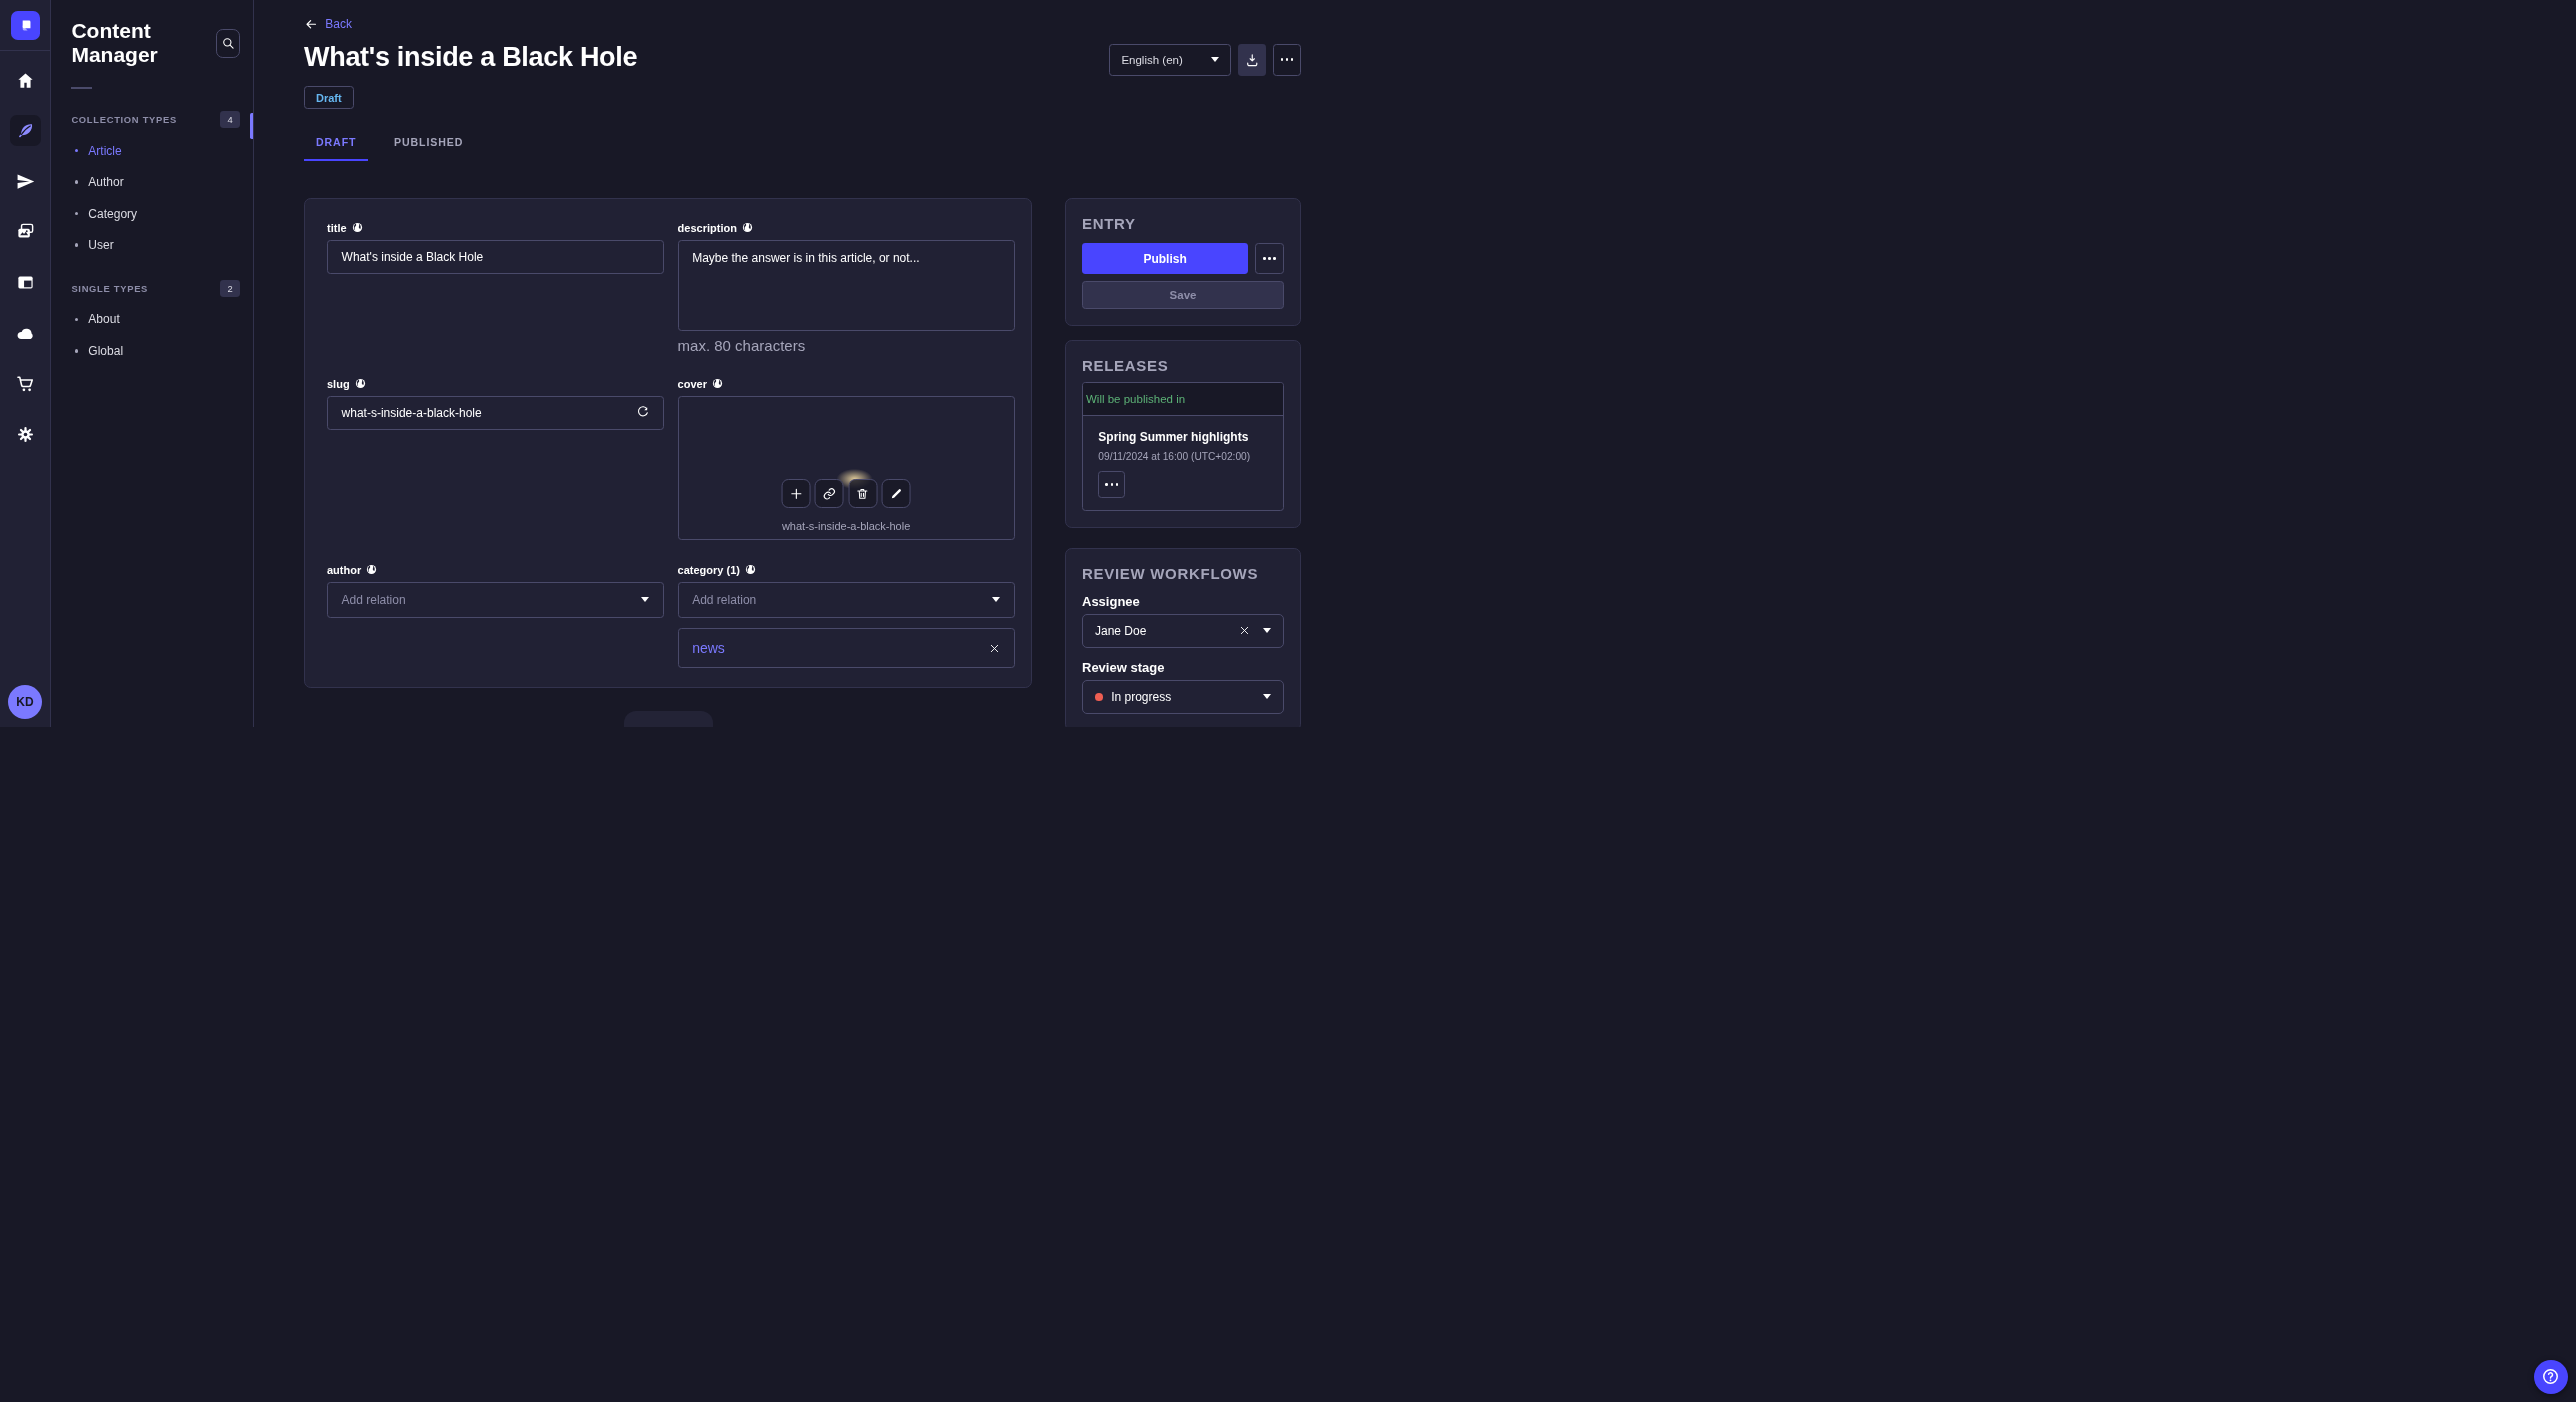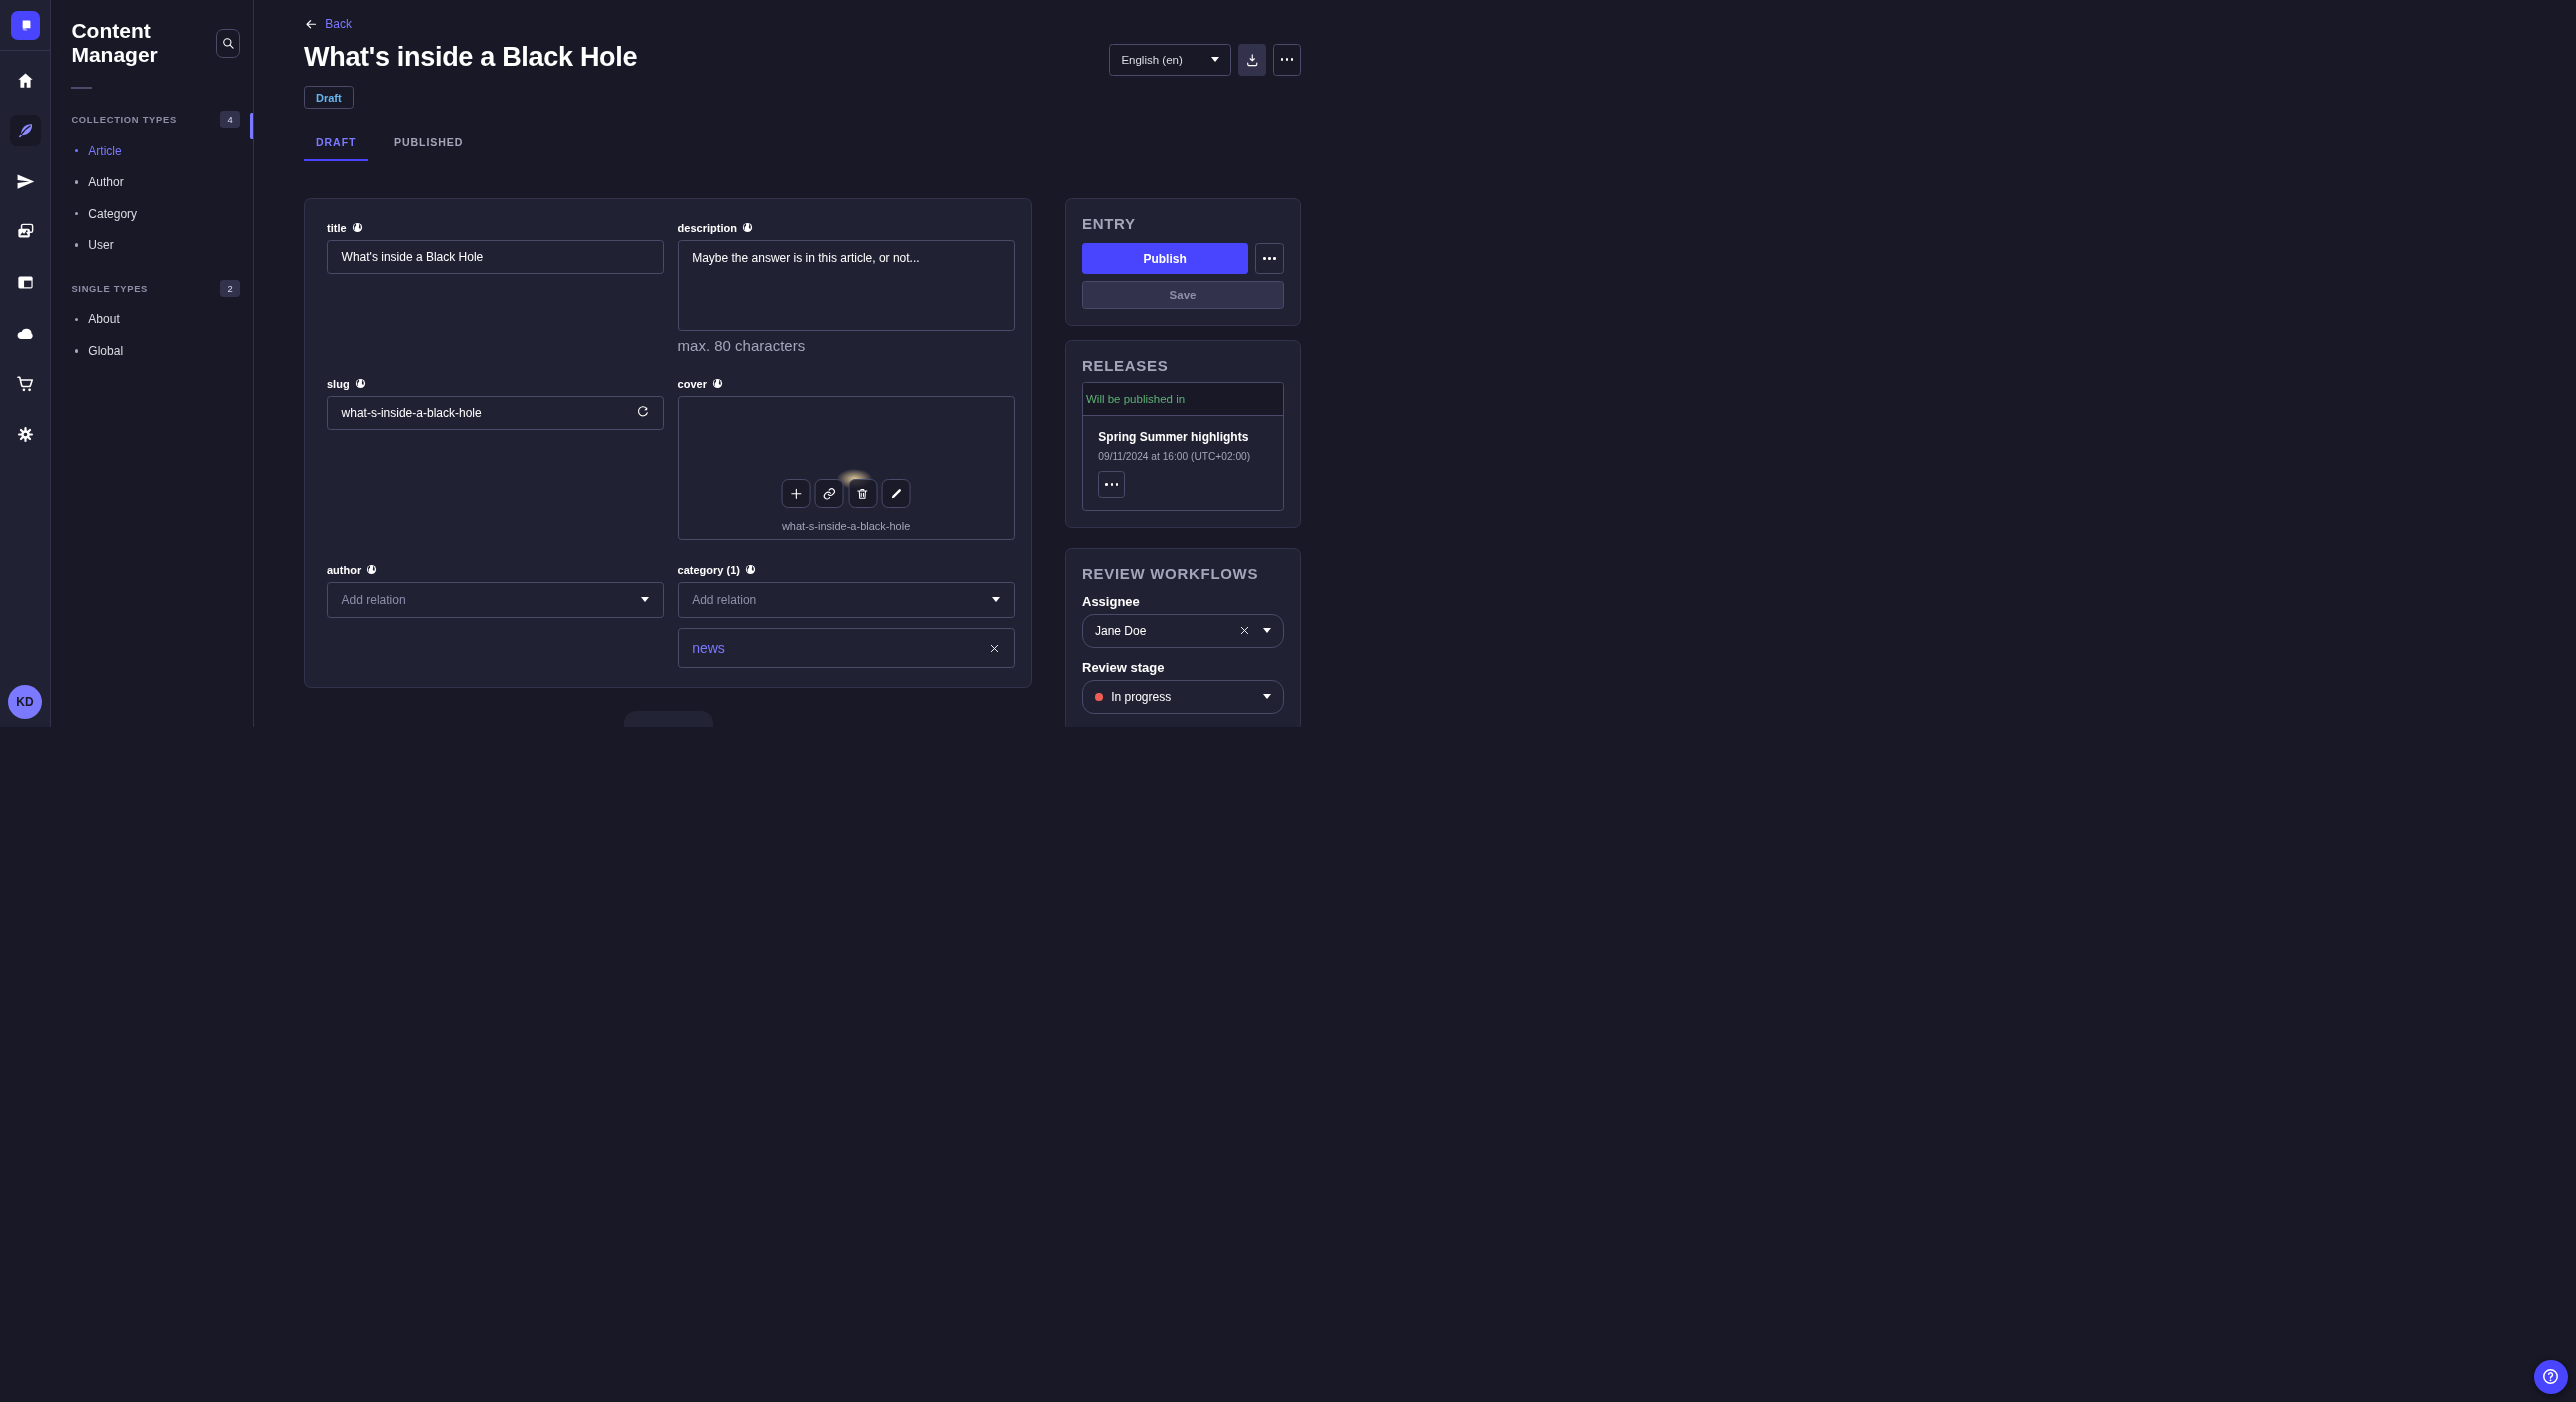--- a/index.html
+++ b/index.html
@@ -139,21 +139,21 @@
   .release-card { margin-top:8.5px; border:0.9px solid #4a4a6a; border-radius:3.4px; overflow:hidden; }
   .release-head { height:33px; background:#181826; border-bottom:0.9px solid #4a4a6a;
     display:flex; align-items:center; padding:0 3px; font-size:11.5px; color:#5cb176; }
   .release-body { padding:13.6px 15.3px 12px 15.3px; }
   .release-name { font-size:12px; font-weight:700; color:#fff; }
   .release-date { margin-top:6.8px; font-size:10.2px; color:#a5a5ba; }
   .release-more { margin-top:9.4px; width:27px; height:27px; background:transparent;
     border:0.9px solid #4a4a6a; border-radius:3.4px; display:flex; align-items:center; justify-content:center; cursor:pointer; }
 
   .mini-label { margin-top:12px; font-size:13px; font-weight:700; color:#fff; }
-  .combo { margin-top:5.1px; height:34px; border:0.9px solid #4a4a6a; border-radius:12px;
+  .combo { margin-top:5.1px; height:34px; border:0.9px solid #4a4a6a; border-radius:5px;
     display:flex; align-items:center; padding:0 12px; cursor:pointer; }
   .combo-value { font-size:12px; color:#fff; flex:1; }
   .combo-icons { display:flex; align-items:center; gap:12.8px; }
   .stage-dot { width:7.7px; height:7.7px; border-radius:50%; background:#ee5e52; margin-right:8.5px; }
 
   
   .bottom-pill { position:absolute; left:370px; top:711px; width:89px; height:20.4px;
     background:#232336; border-radius:12px 12px 0 0; }
   .help-fab { position:fixed; right:8.5px; bottom:8.5px; width:34px; height:34px; border-radius:50%;
     background:#4945ff; border:none; display:flex; align-items:center; justify-content:center;

